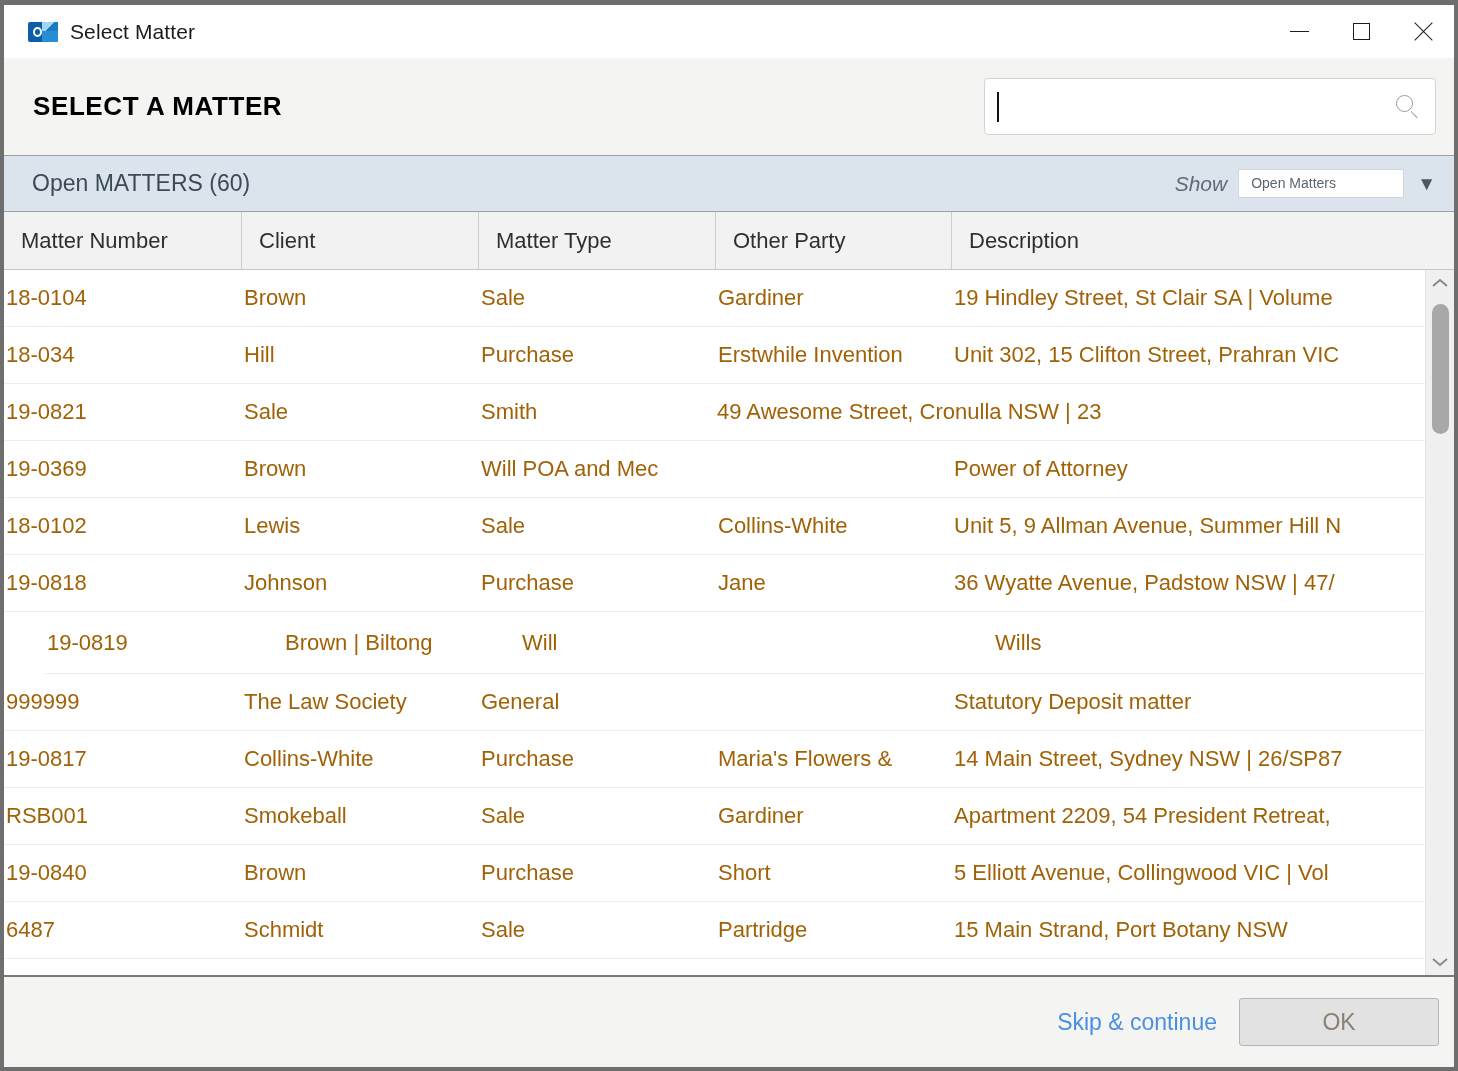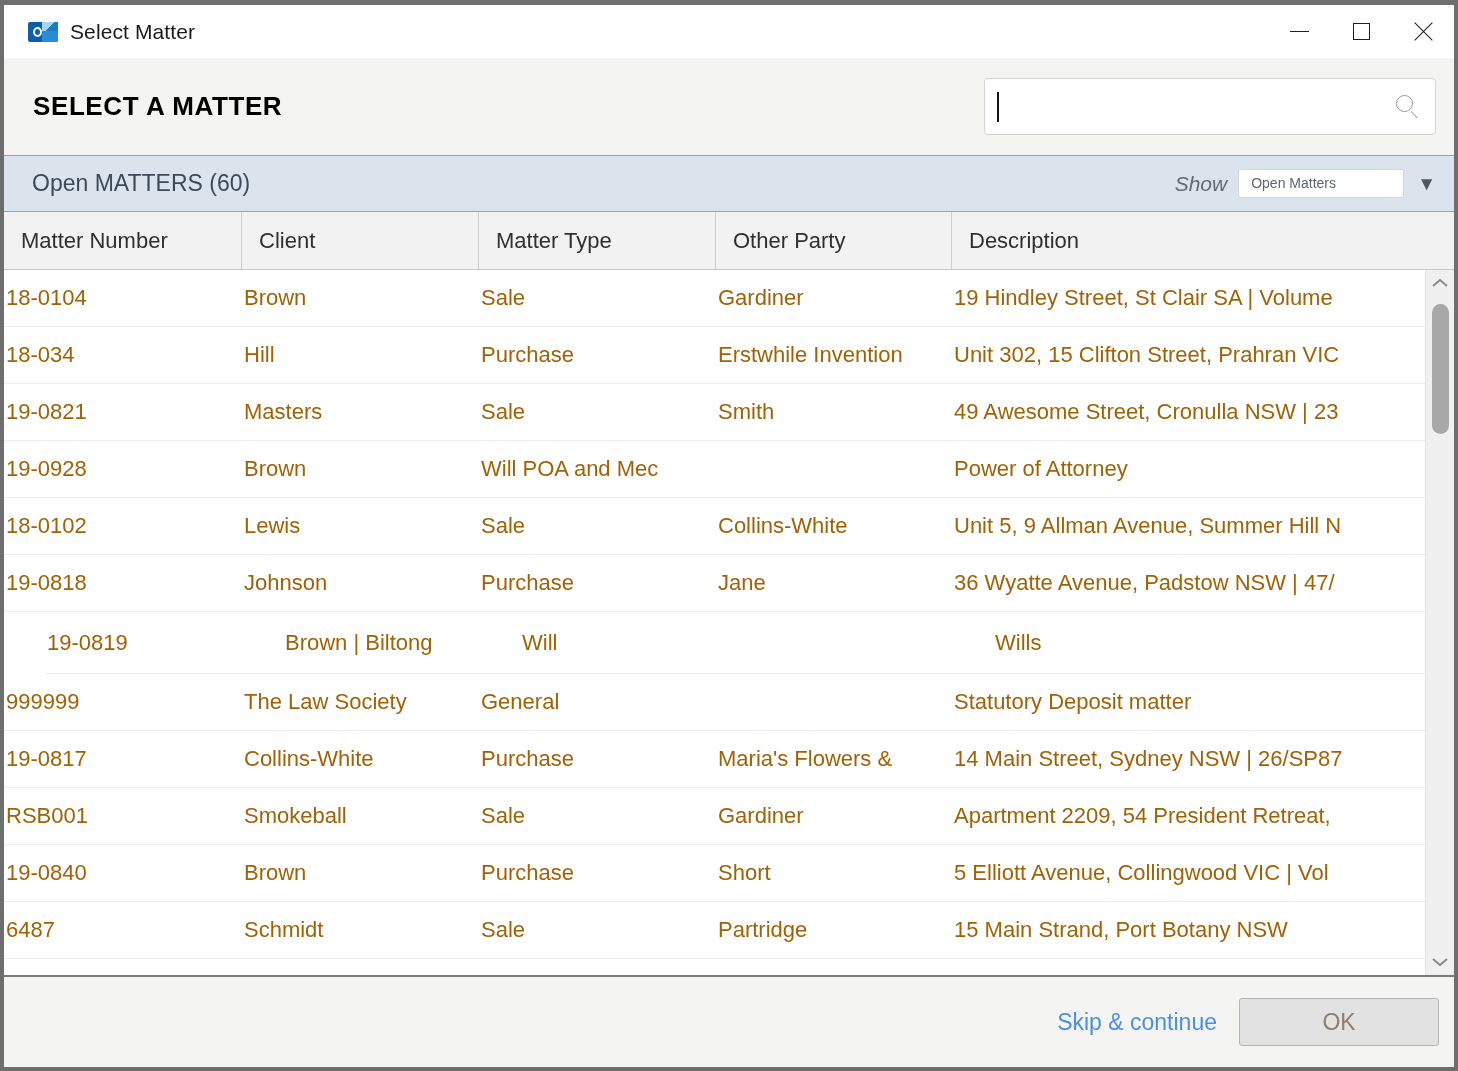--- a/index.html
+++ b/index.html
@@ -411,27 +411,26 @@
           </div>
           <div class="row">
             <div class="cell col-0">18-034</div>
             <div class="cell col-1">Hill</div>
             <div class="cell col-2">Purchase</div>
             <div class="cell col-3">Erstwhile Invention</div>
             <div class="cell col-4">Unit 302, 15 Clifton Street, Prahran VIC</div>
           </div>
           <div class="row">
             <div class="cell col-0">19-0821</div>
-            <div class="cell col-1">Masters</div>
             <div class="cell col-2">Sale</div>
             <div class="cell col-3">Smith</div>
             <div class="cell col-4">49 Awesome Street, Cronulla NSW | 23</div>
           </div>
           <div class="row">
-            <div class="cell col-0">19-0928</div>
+            <div class="cell col-0">19-0369</div>
             <div class="cell col-1">Brown</div>
             <div class="cell col-2">Will POA and Mec</div>
             <div class="cell col-3"></div>
             <div class="cell col-4">Power of Attorney</div>
           </div>
           <div class="row">
             <div class="cell col-0">18-0102</div>
             <div class="cell col-1">Lewis</div>
             <div class="cell col-2">Sale</div>
             <div class="cell col-3">Collins-White</div>

